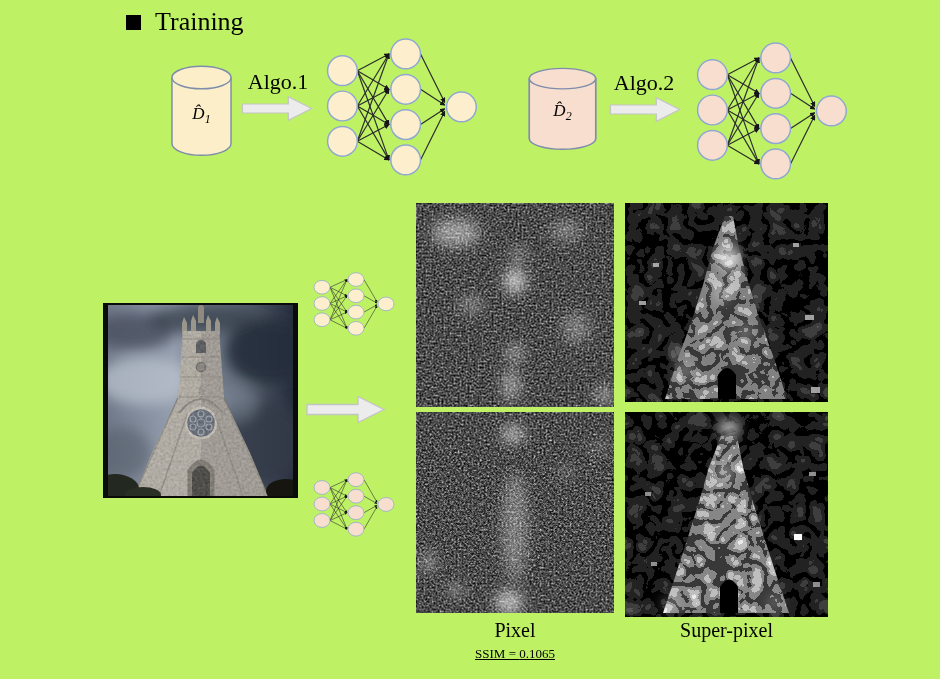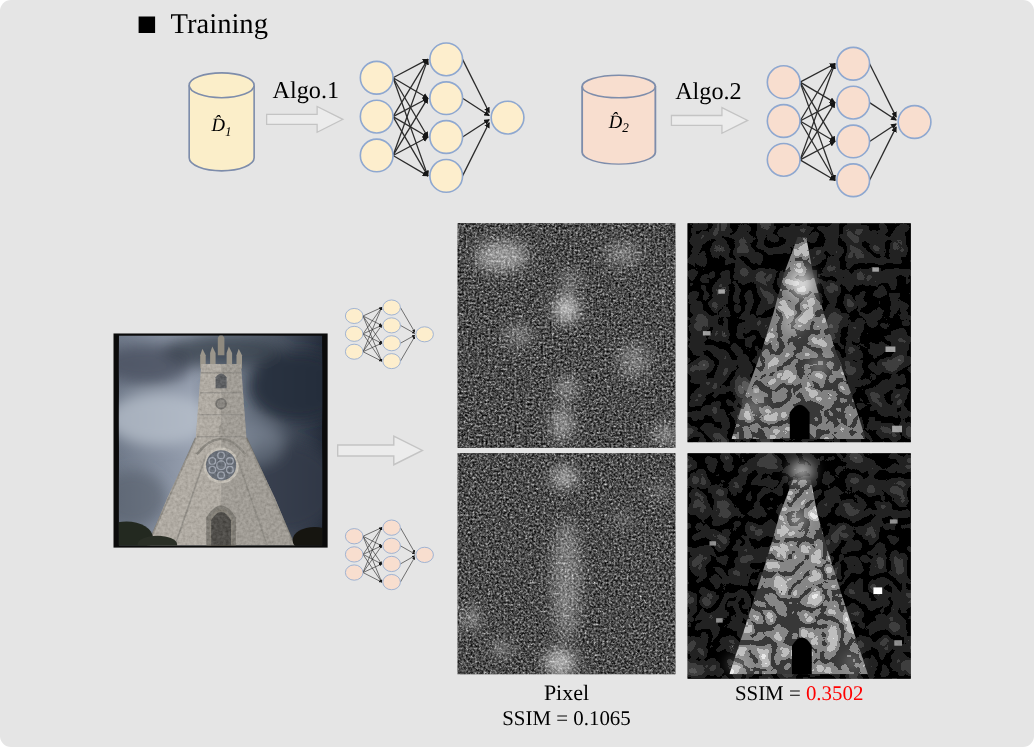--- a/index.html
+++ b/index.html
@@ -1,26 +1,26 @@
 <!DOCTYPE html>
 <html><head>
 <meta charset="utf-8">
 <style>
   html,body{margin:0;padding:0;background:#ffffff;}
-  #canvas{position:relative;width:940px;height:679px;background:#e5e5e5;overflow:hidden;
-          font-family:"Liberation Serif","DejaVu Serif",serif;color:#000;border-radius:10px;}
+  #canvas{position:relative;width:940px;height:679px;background:#bef264;overflow:hidden;
+          font-family:"Liberation Serif","DejaVu Serif",serif;color:#000;}
   .abs{position:absolute;}
   .section-header{display:flex;align-items:center;gap:14px;height:32px;}
   .bullet{width:15px;height:15px;background:#000;flex:0 0 auto;}
   .section-header .hdr-text{font-size:26px;line-height:30px;}
   .cyl-label{font-style:italic;font-size:17px;text-align:center;}
   .cyl-label sub{font-size:12px;}
   .algo-label{font-size:22px;text-align:center;}
   .map-label{text-align:center;font-size:20px;line-height:23px;}
-  .map-label .ssim-line{font-size:19px;}
+  .map-label .ssim-line{font-size:13px;text-decoration:underline;}
   .hl{color:#ff0000;}
   .net-yellow{--nf:#fdeecd;}
   .net-pink{--nf:#f8decf;}
   .cyl-yellow{--cf:#fbeec9;}
   .cyl-pink{--cf:#f8decf;}
 </style>
 </head>
 <body>
 
 <div id="canvas">
@@ -344,16 +344,16 @@
       <rect x="26" y="150" width="6" height="4"></rect>
         <rect x="188" y="170" width="7" height="5"></rect>
     </g>
   </svg>
 
   <div class="abs map-label" style="left:416px;top:619px;width:198px;">
     <div>Pixel</div>
     <div class="ssim-line"><span>SSIM = </span><span>0.1065</span></div>
   </div>
   <div class="abs map-label" style="left:625px;top:619px;width:203px;">
-    <div class="ssim-line"><span>SSIM = </span><span class="hl">0.3502</span></div>
+    <div>Super-pixel</div>
   </div>
 
 </div>
 
 </body></html>

